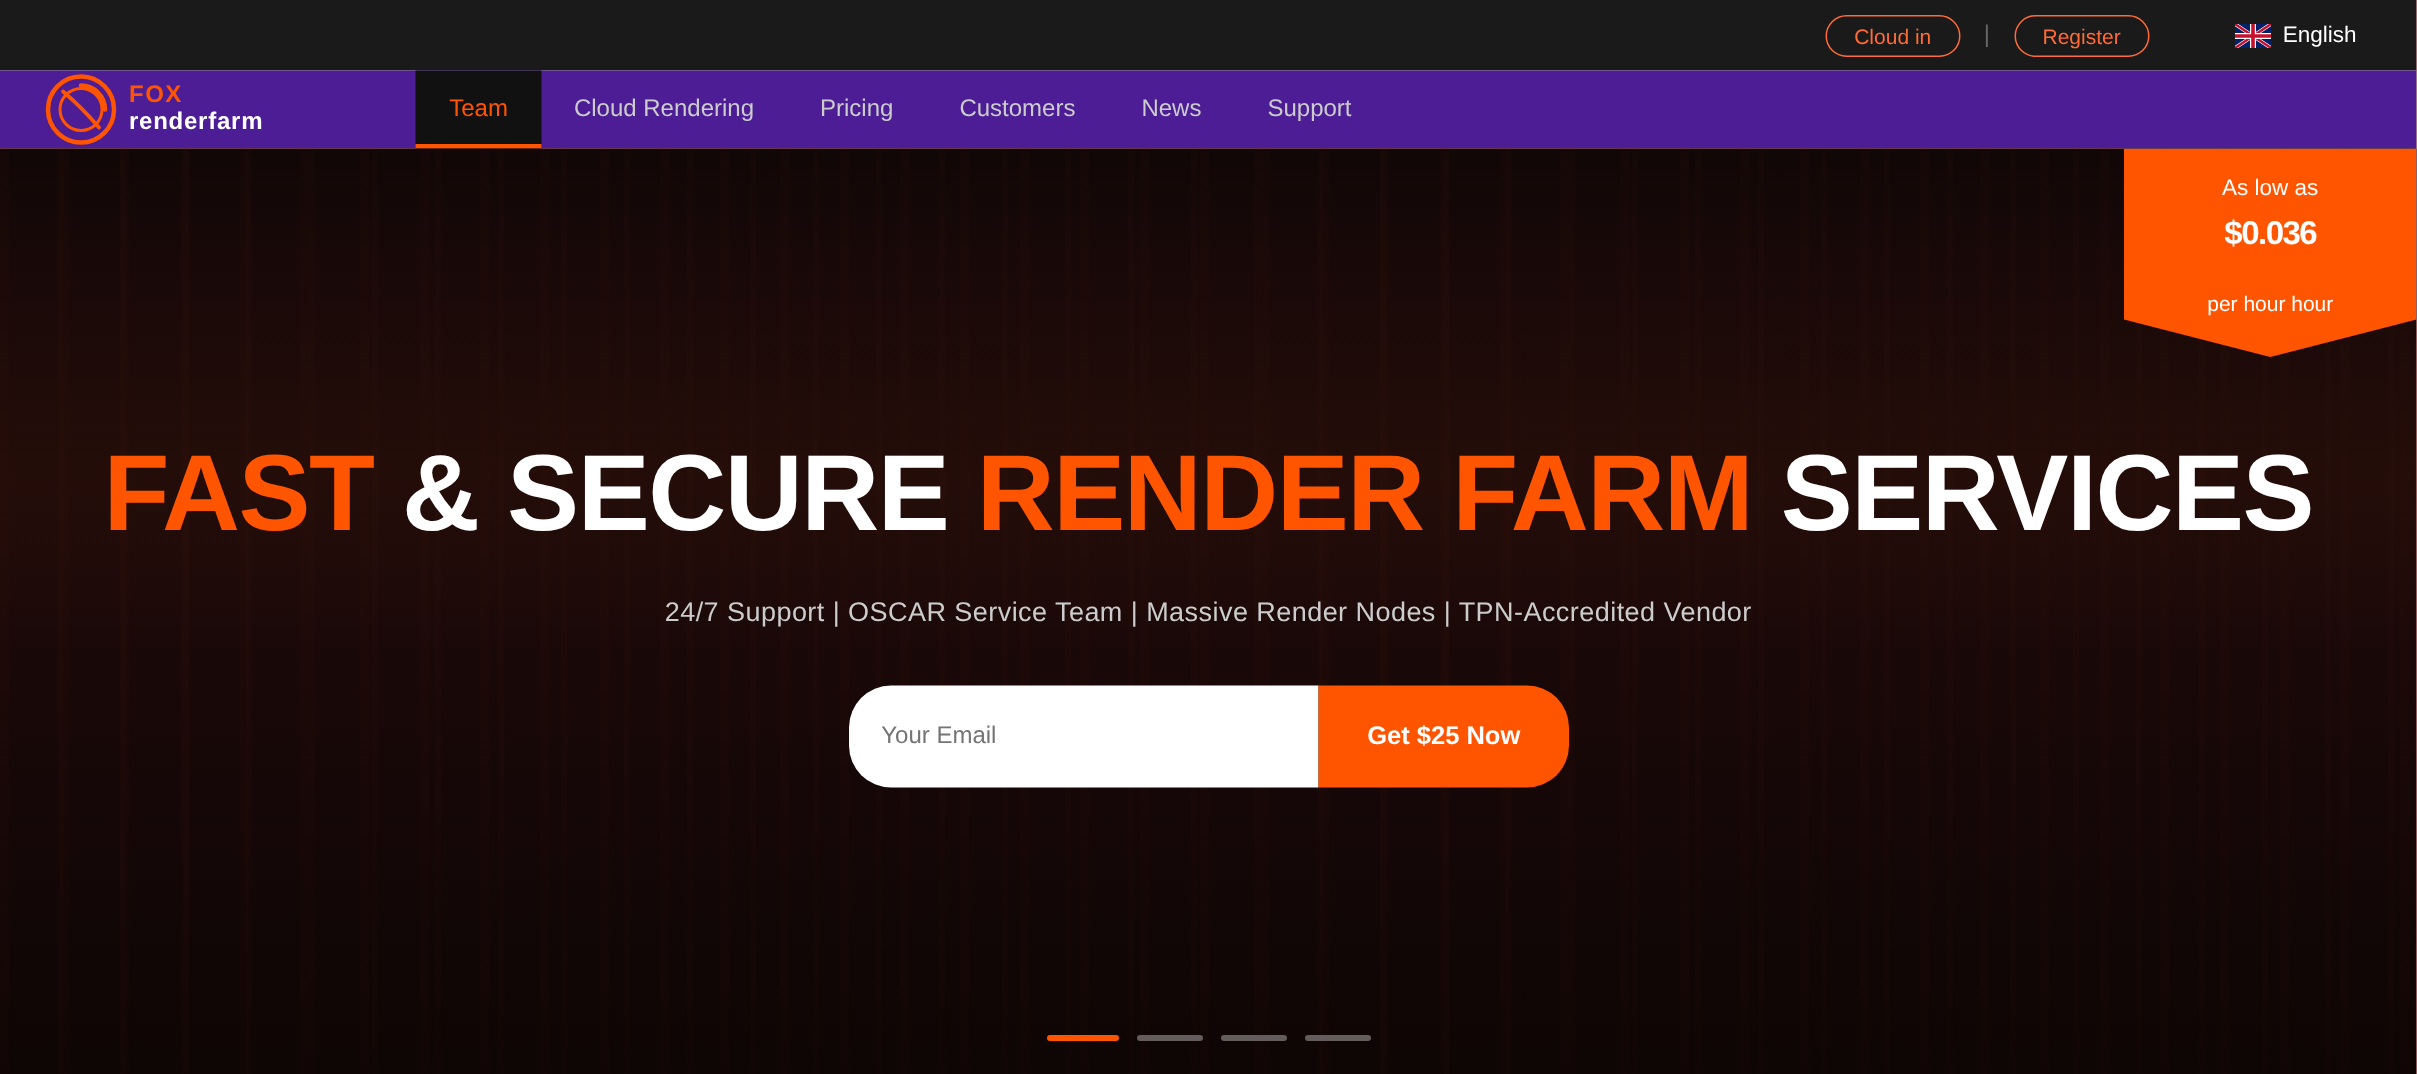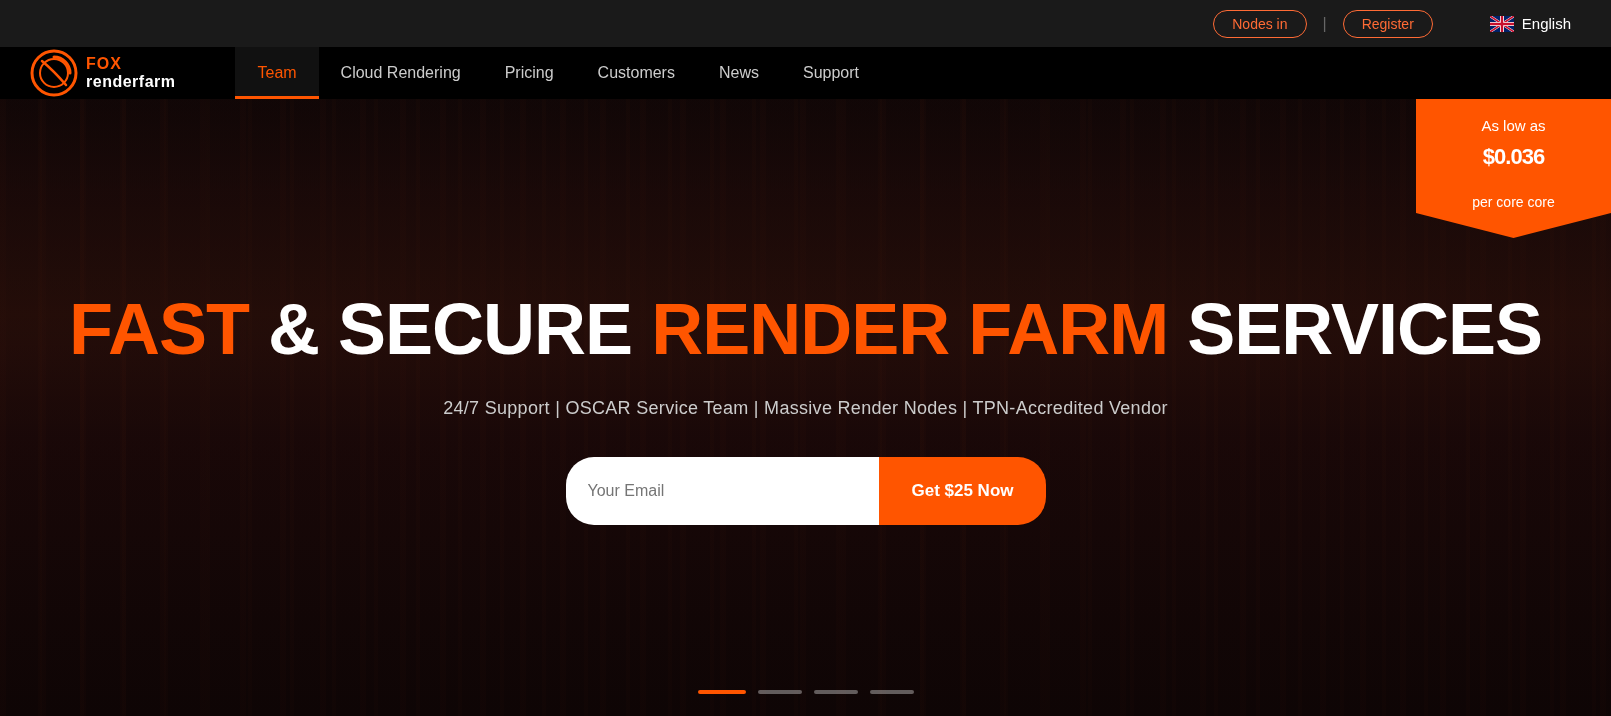--- a/index.html
+++ b/index.html
@@ -37,25 +37,26 @@
       cursor: pointer;
       margin-left: 41px;
     }
     .flag-icon {
       width: 24px;
       height: 16px;
     }
 
     
     .navbar {
-      background: #000000;
+      background: #4c1d95;
       height: 52px;
       display: flex;
       align-items: center;
       padding: 0 30px;
+      gap: 42px;
     }
     .logo-area {
       display: flex;
       align-items: center;
       gap: 8px;
       text-decoration: none;
       margin-right: 60px;
     }
     .logo-icon {
       width: 48px;
@@ -284,21 +285,21 @@
     }
     .dot.inactive {
       width: 44px;
       background: rgba(255,255,255,0.35);
     }
   </style>
 </head>
 <body>
 
 <div class="top-bar">
-  <button class="top-bar-btn">Nodes in</button>
+  <button class="top-bar-btn">Cloud in</button>
   <span class="top-bar-divider">|</span>
   <button class="top-bar-btn">Register</button>
   <div class="lang-selector">
 
     <svg class="flag-icon" viewBox="0 0 60 40" xmlns="http://www.w3.org/2000/svg">
       <rect width="60" height="40" fill="#012169"></rect>
       <path d="M0,0 L60,40 M60,0 L0,40" stroke="#fff" stroke-width="6"></path>
       <path d="M0,0 L60,40 M60,0 L0,40" stroke="#C8102E" stroke-width="4"></path>
       <path d="M30,0 V40 M0,20 H60" stroke="#fff" stroke-width="10"></path>
       <path d="M30,0 V40 M0,20 H60" stroke="#C8102E" stroke-width="6"></path>
@@ -347,21 +348,21 @@
 <section class="hero">
   <div class="server-bg"></div>
   <div class="rack-lines"></div>
   <div class="hero-bg"></div>
 
   <div class="price-badge">
     <div class="price-badge-as-low">As low as</div>
     <div class="price-badge-amount">
       <span>$</span><span>0.036</span>
     </div>
-    <div class="price-badge-unit">per core core</div>
+    <div class="price-badge-unit">per hour hour</div>
   </div>
 
   <div class="hero-content">
     <h1 class="hero-headline">
       <span class="word-fast">FAST</span>
       <span class="word-amp"> &amp; </span>
       <span class="word-secure">SECURE</span>
       <span class="word-render"> RENDER FARM </span>
       <span class="word-services">SERVICES</span>
     </h1>

